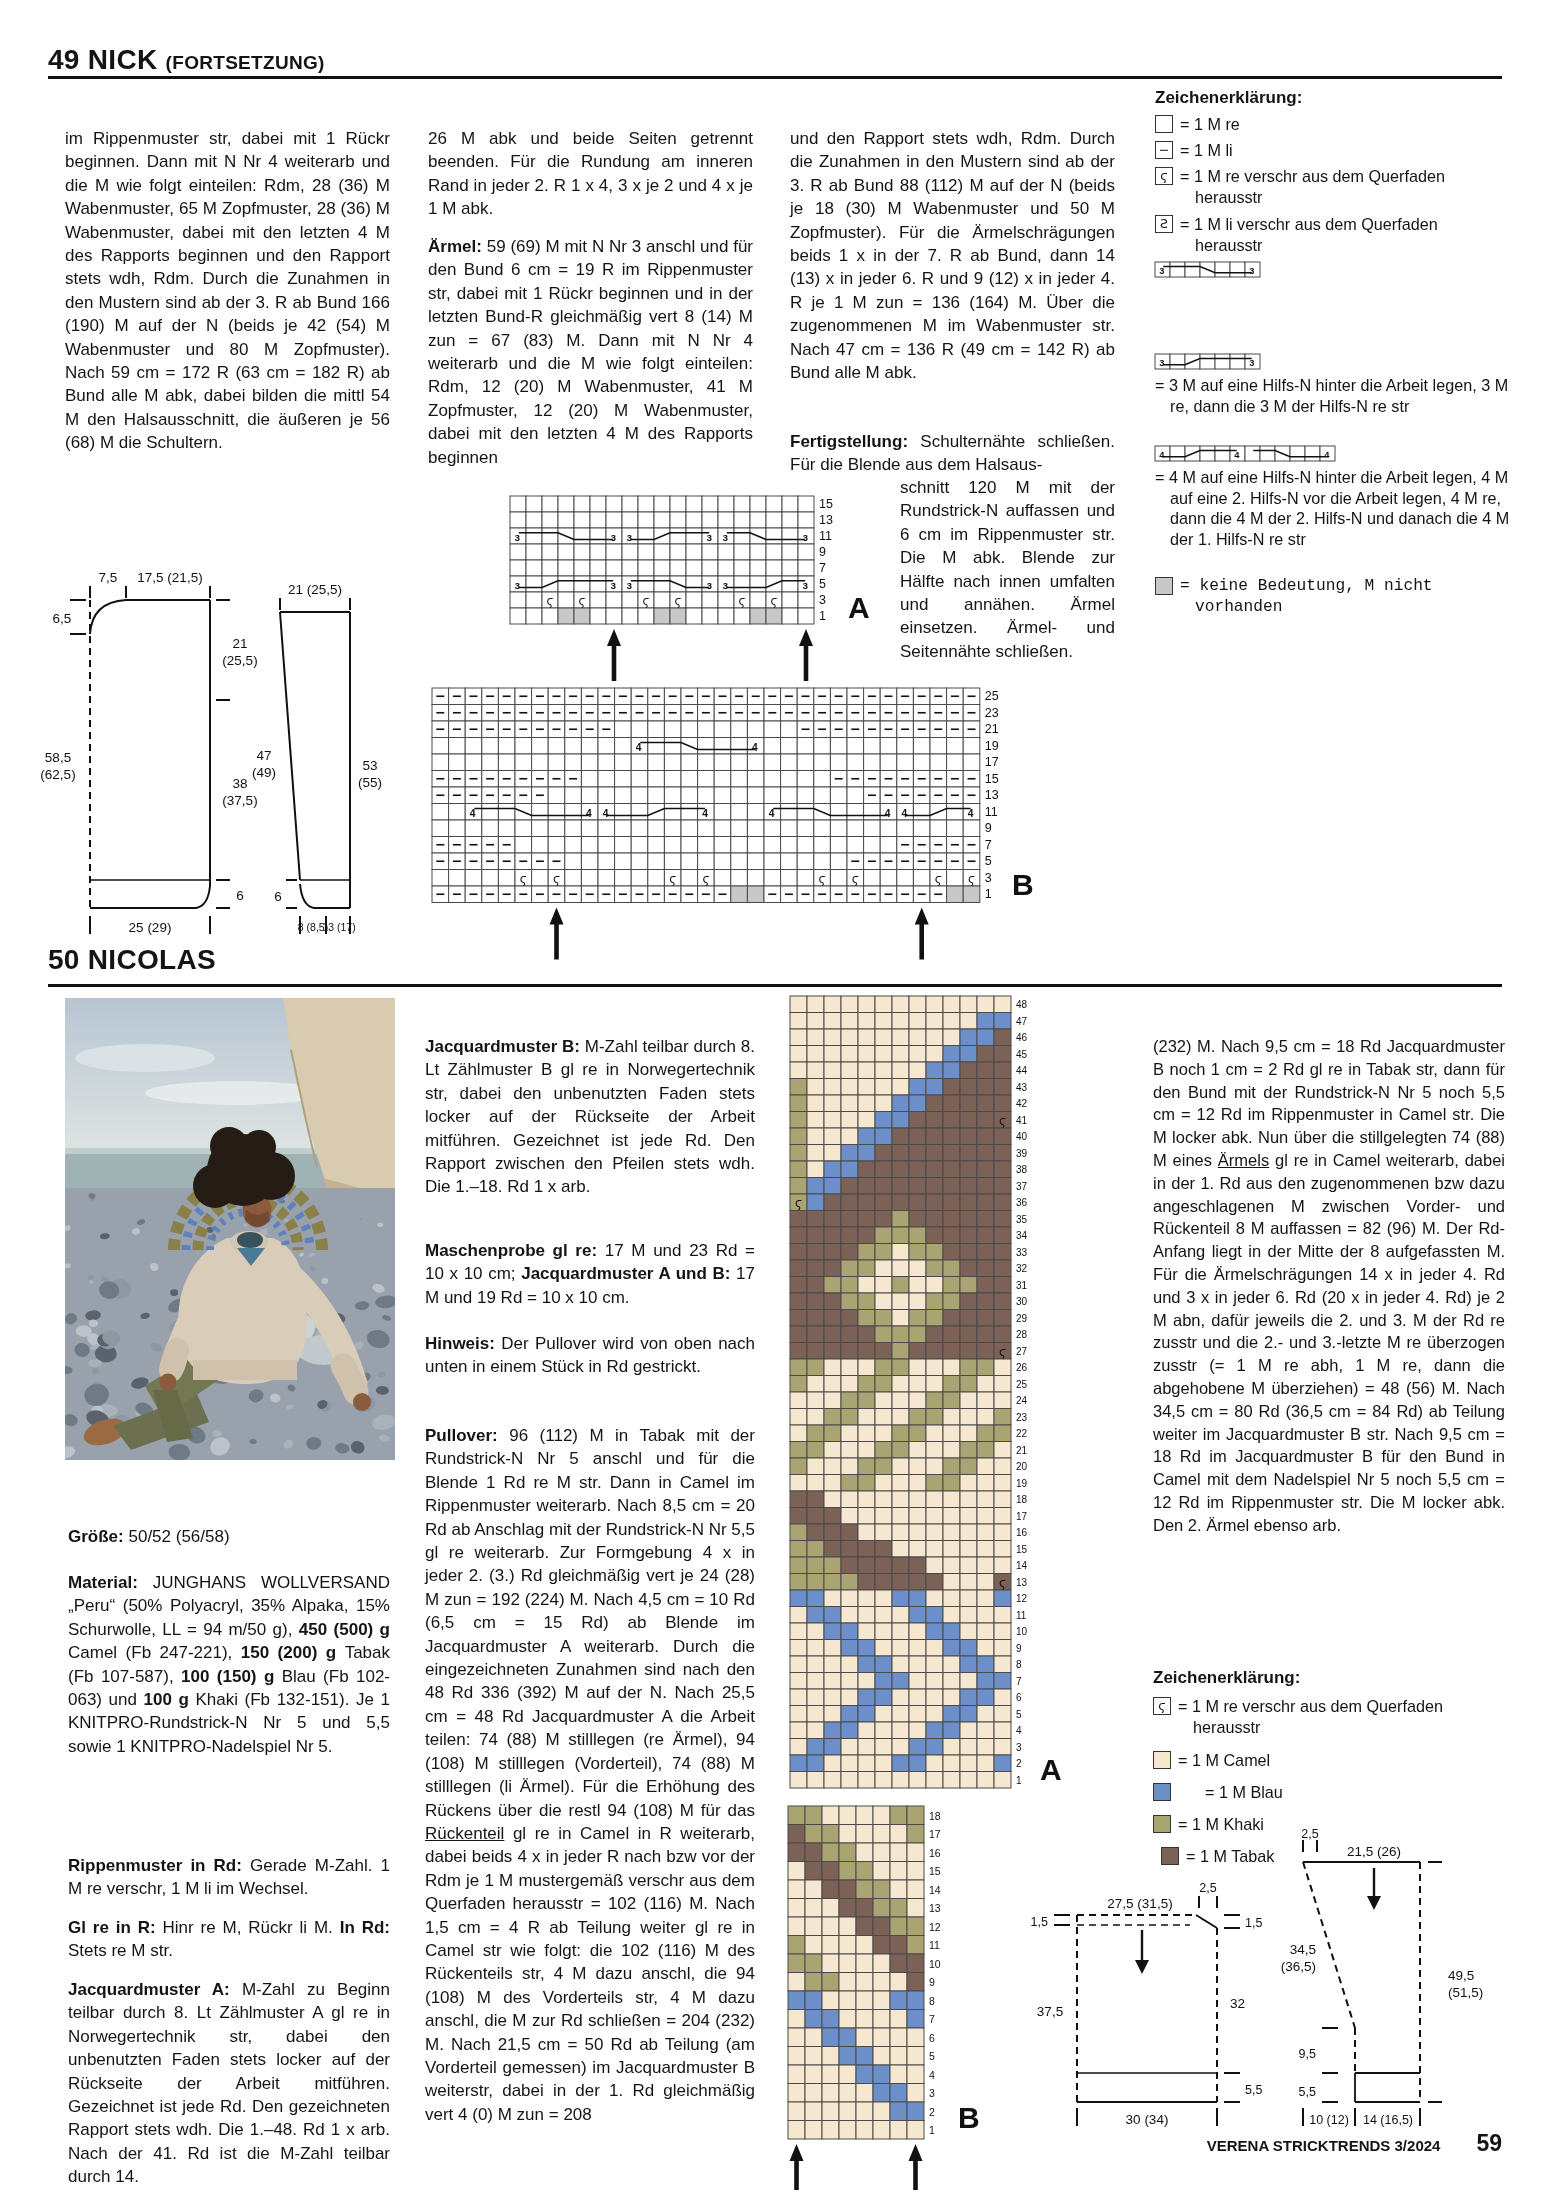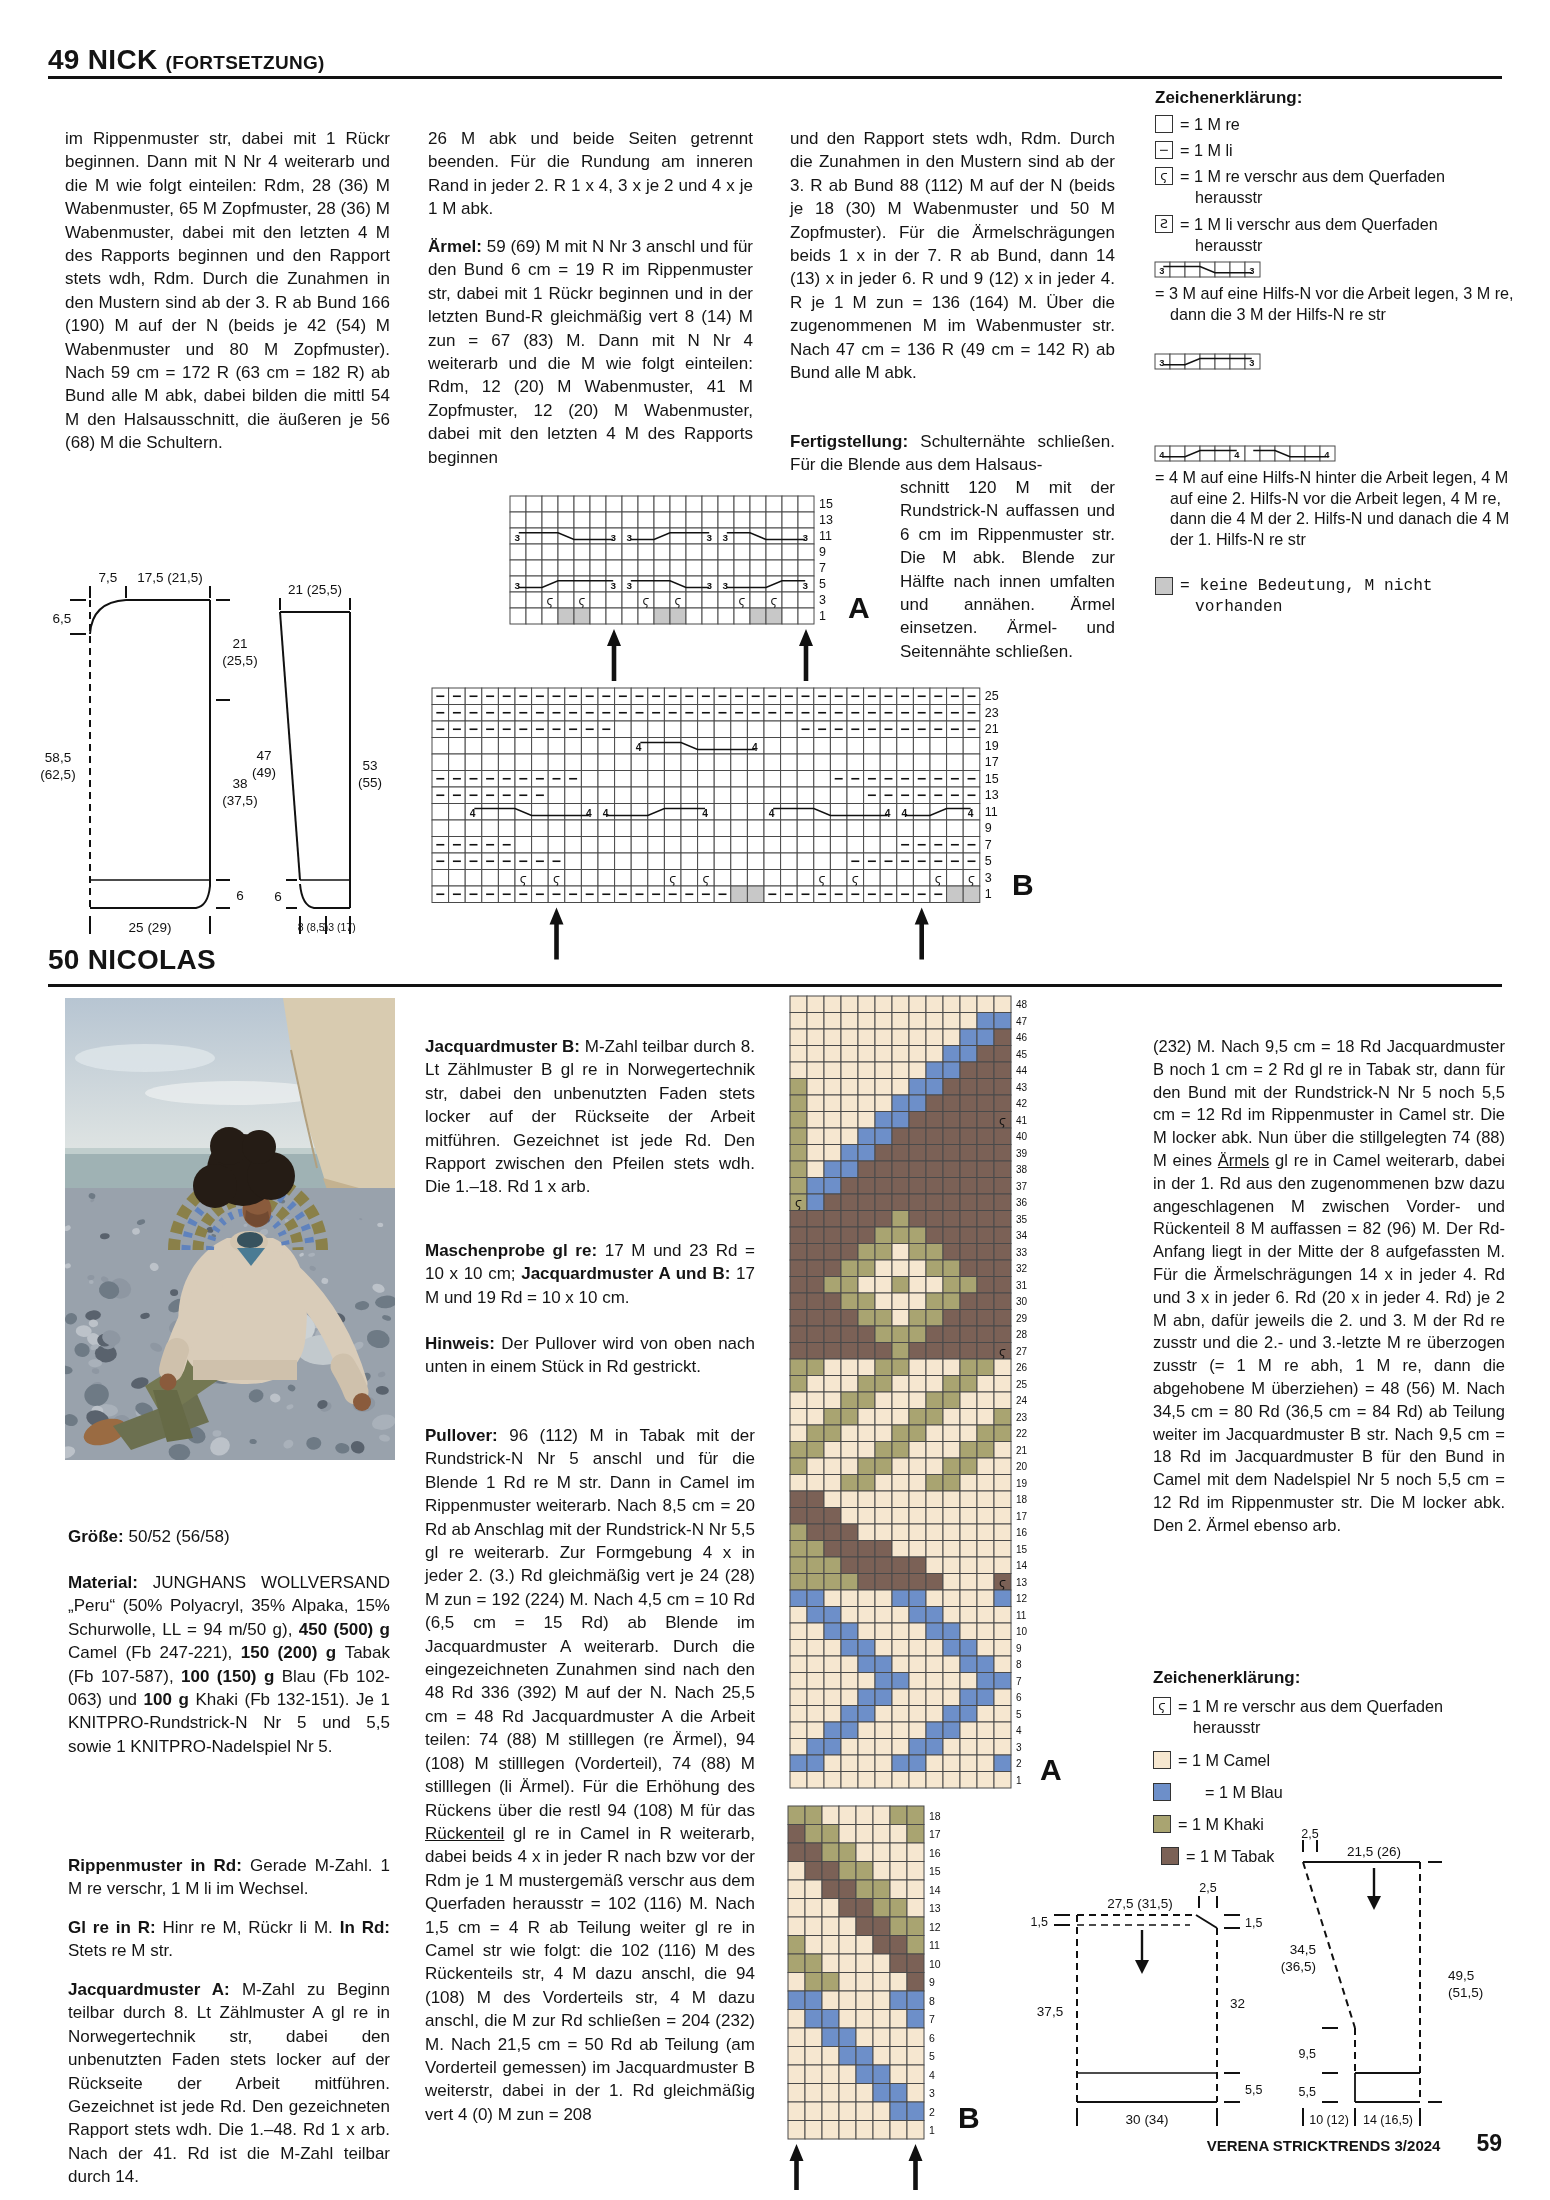--- a/index.html
+++ b/index.html
@@ -56,21 +56,21 @@
     <span class="hang">= 1 M li</span>
     </div>
   <div class="leg-item" style="left:1155px;top:166px;width:345px;">
     <span class="box">ϛ</span>
     <span class="hang">= 1 M re verschr aus dem Querfaden herausstr</span>
     </div>
   <div class="leg-item" style="left:1155px;top:214px;width:345px;">
     <span class="box">Ƨ</span>
     <span class="hang">= 1 M li verschr aus dem Querfaden herausstr</span>
     </div>
-  <div class="leg-text hang" style="left:1155px;top:283px;width:345px;">= 3 M auf eine Hilfs-N vor die Arbeit legen, 3 M re, dann die 3 M der Hilfs-N re str</div>
+  <div class="leg-text hang" style="left:1155px;top:375px;width:345px;">= 3 M auf eine Hilfs-N hinter die Arbeit legen, 3 M re, dann die 3 M der Hilfs-N re str</div>
   <div class="leg-text hang" style="left:1155px;top:467px;width:345px;">= 4 M auf eine Hilfs-N hinter die Arbeit legen, 4 M auf eine 2. Hilfs-N vor die Arbeit legen, 4 M re, dann die 4 M der 2. Hilfs-N und danach die 4 M der 1. Hilfs-N re str</div>
   <div class="leg-item" style="left:1155px;top:576px;width:345px;font-family:Liberation Mono, monospace;">
     <span class="box gray"></span>
     <span class="hang">= keine Bedeutung, M nicht vorhanden</span>
     </div>
 
   <svg class="schem" style="left:25px;top:570px;" width="250" height="380" viewBox="25 570 250 380">
     <line x1="90" y1="600" x2="90" y2="908" stroke="#111" stroke-width="2" stroke-dasharray="7 5"></line>
     <path d="M90,634 Q92,602 126,600" fill="none" stroke="#111" stroke-width="2"></path>
     <line x1="126" y1="600" x2="210" y2="600" stroke="#111" stroke-width="2"></line>

